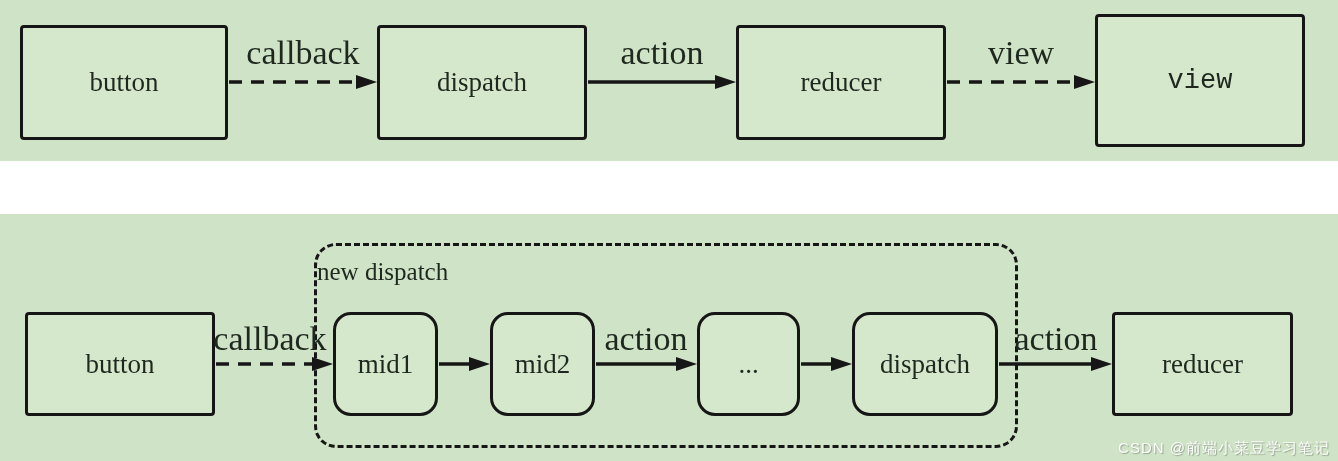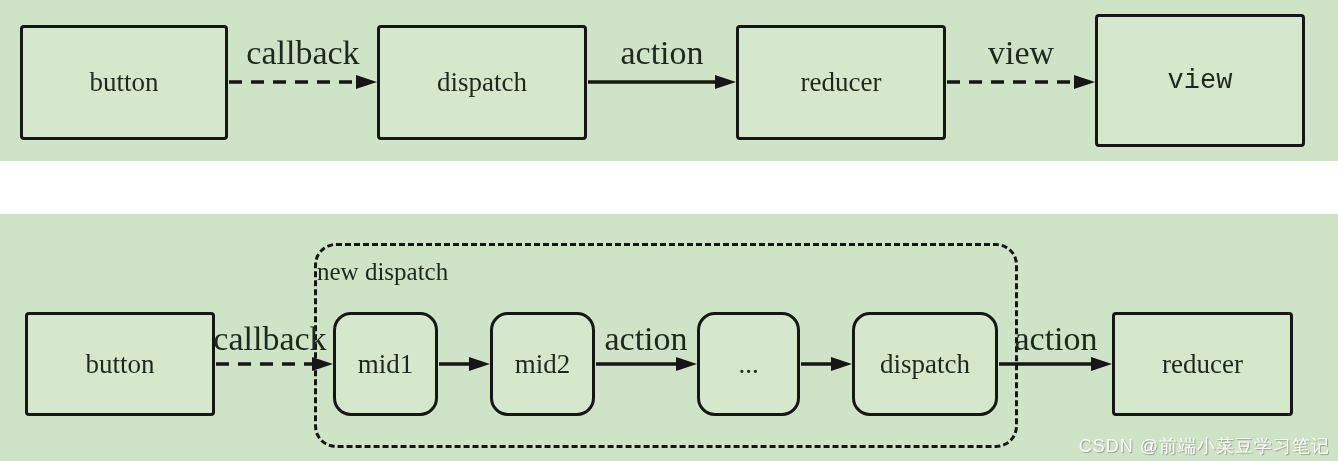--- a/index.html
+++ b/index.html
@@ -38,21 +38,21 @@
     border:3px dashed var(--line);
     border-radius:22px;
   }
   .container-label{
     margin-top:12px;
     font-size:25px;color:var(--text);
   }
   .watermark{
     position:absolute;right:8px;bottom:3px;
     font-family:"Liberation Sans","DejaVu Sans",sans-serif;
-    font-size:18px;letter-spacing:1px;
+    font-size:15px;letter-spacing:1px;
     color:rgba(255,255,255,0.95);
     text-shadow:1px 1px 1px rgba(110,122,110,0.6);
   }
 </style>
 </head>
 <body>
 
 <div class="stage" style="--green: #cfe3c6; --boxfill: #d6e8cc; --line: #161616; --text: #1e281e;">
 
   <div class="band band-top"></div>

